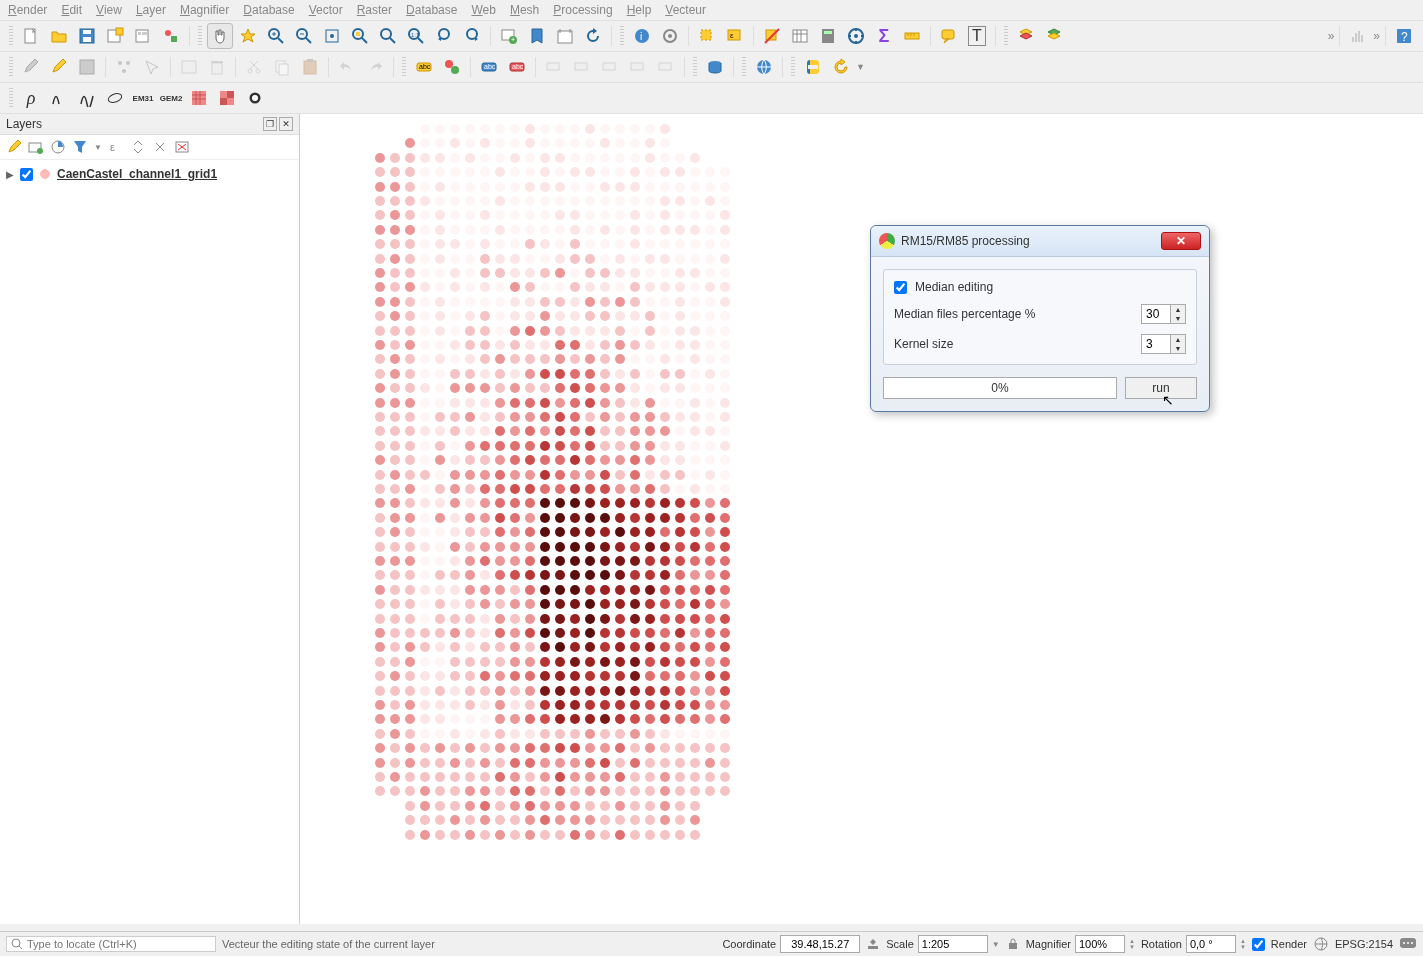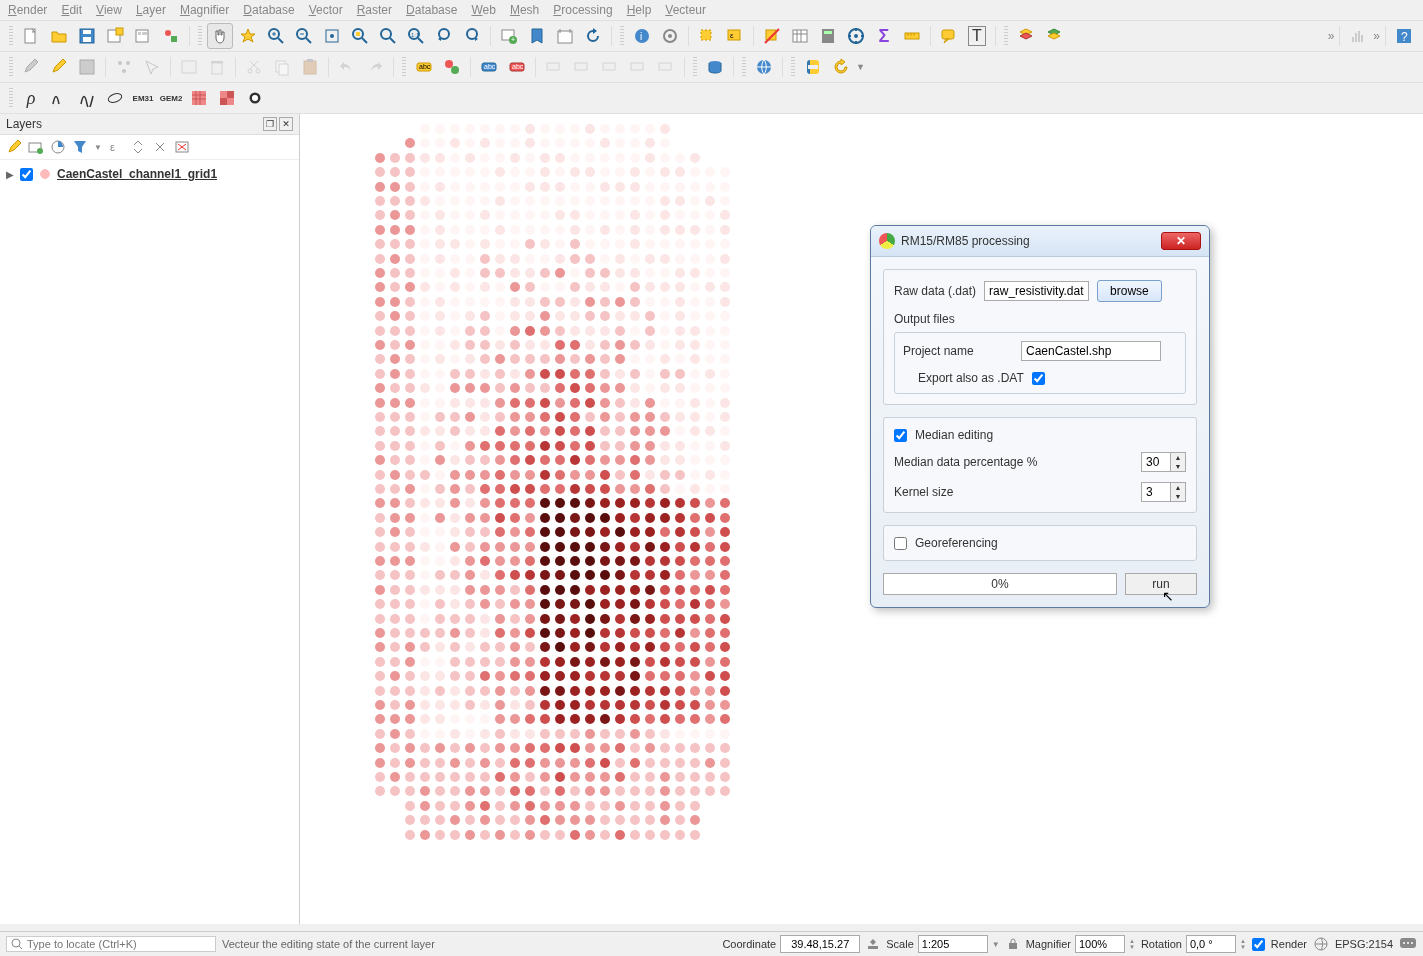--- a/index.html
+++ b/index.html
@@ -1765,72 +1765,48 @@
     </div>
 </div>
 
 <div class="dialog">
   <div class="dialog-title">
     <div class="qicon"></div>
     <span class="ttl">RM15/RM85 processing</span>
     <div class="dialog-close">✕</div>
   </div>
   <div class="dialog-body">
-    <div class="dlg-group">
-      <div class="dlg-row">
-        <label>Raw data (.dat)</label>
-        <input class="dlg-input" style="width: 105px;" value="raw_resistivity.dat">
-        <button class="dlg-btn">browse</button>
-      </div>
-      <div style="margin-bottom:6px">Output files</div>
-      <div style="border:1px solid #c8d0da;border-radius:3px;padding:8px">
-        <div class="dlg-row">
-          <label style="width:110px">Project name</label>
-          <input class="dlg-input" style="width: 140px;" value="CaenCastel.shp">
-        </div>
-        <div class="dlg-row" style="padding-left:15px">
-          <label>Export also as .DAT</label>
-          <input type="checkbox" checked="" style="">
-        </div>
-      </div>
-    </div>
 
     <div class="dlg-group">
       <div class="dlg-row">
         <input type="checkbox" checked="" style="">
         <label>Median editing</label>
       </div>
       <div class="dlg-row">
-        <label style="flex:1">Median data percentage %</label>
+        <label style="flex:1">Median files percentage %</label>
         <div class="dlg-spin">
           <input class="dlg-input" value="30" style="">
           <div class="spinbtns">
               <div>▲</div>
               <div>▼</div>
             </div>
         </div>
       </div>
       <div class="dlg-row">
         <label style="flex:1">Kernel size</label>
         <div class="dlg-spin">
           <input class="dlg-input" value="3" style="">
           <div class="spinbtns">
               <div>▲</div>
               <div>▼</div>
             </div>
         </div>
       </div>
     </div>
 
-    <div class="dlg-group">
-      <div class="dlg-row">
-        <input type="checkbox" style="">
-        <label>Georeferencing</label>
-      </div>
-    </div>
 
     <div class="dlg-row">
       <div class="dlg-progress">
           <span>0%</span>
         </div>
       <div class="dlg-run">
         <span>run</span>
         <span class="cursor-arrow">↖</span>
       </div>
     </div>

